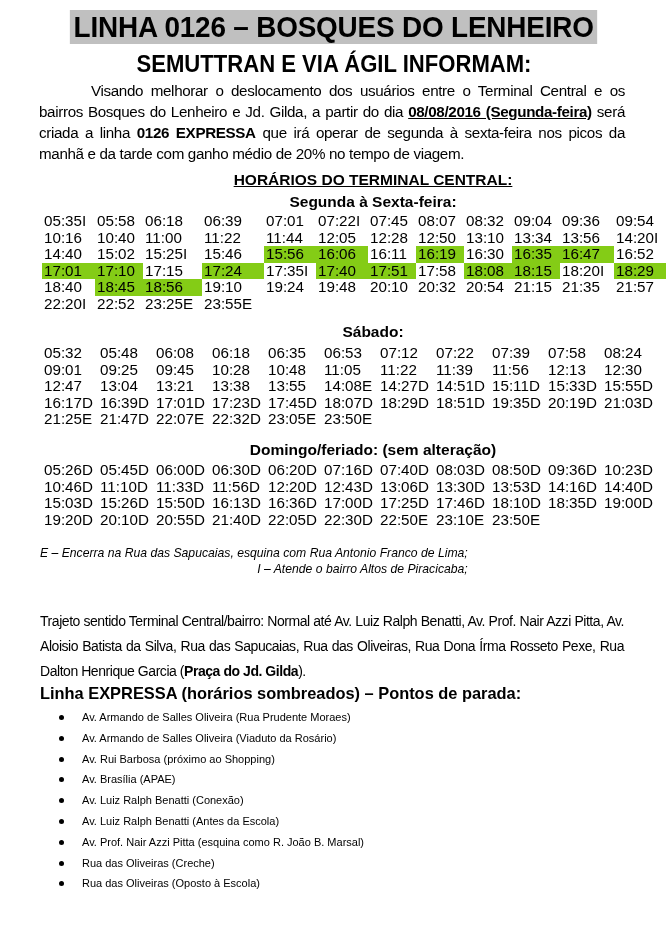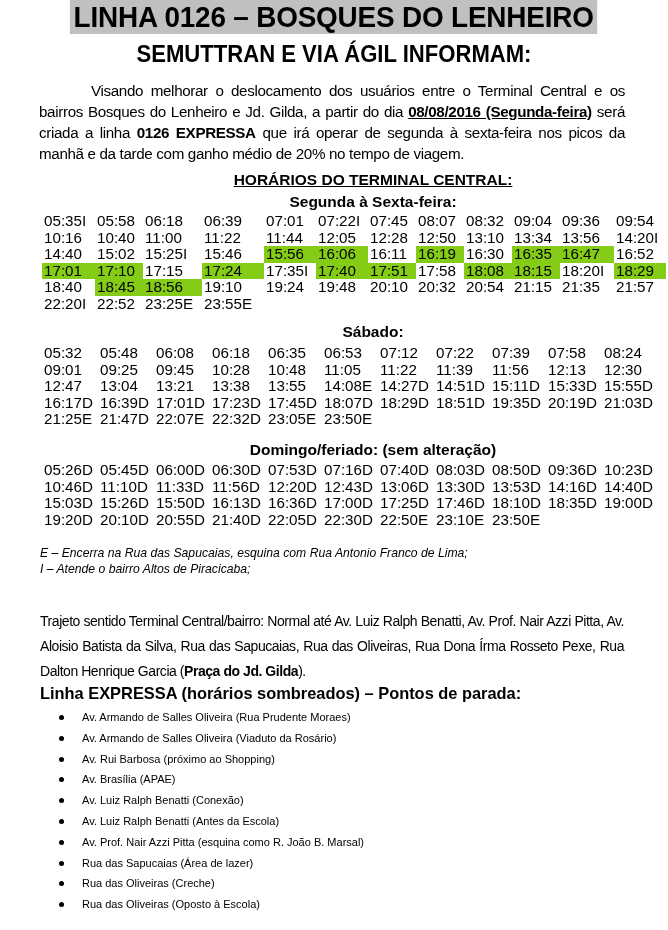--- a/index.html
+++ b/index.html
@@ -1,20 +1,20 @@
 <!DOCTYPE html>
 <html><head>
 <meta charset="utf-8">
 <style>
   html, body { margin: 0; padding: 0; background: #ffffff; }
   body {
     width: 668px; height: 930px; overflow: hidden; position: relative;
     font-family: "Liberation Sans", sans-serif; color: #000;
   }
-  .title-wrap { text-align: center; }
+  .title-wrap { text-align: center; padding-top: 10px; }
   .title {
     display: inline-block; background: #c0c0c0; font-weight: bold;
     font-size: 30px; line-height: 34px; padding: 0 4px; letter-spacing: -0.2px;
     transform: scaleX(0.93); transform-origin: center;
   }
   .subtitle {
     text-align: center; font-weight: bold; font-size: 24px; line-height: 28px;
     margin-top: 6px; transform: scaleX(0.92);
   }
   .intro {
@@ -31,21 +31,21 @@
   }
   .sec-title.u span { text-decoration: underline; }
   .grid {
     position: absolute; left: 42px;
     display: grid; column-gap: 0; font-size: 15.2px; line-height: 16.6px;
   }
   .grid .cell { padding-left: 2px; white-space: nowrap; }
   .grid .cell.shaded { background: #84cc16; }
   .legend {
     position: absolute; left: 40px; top: 545px; font-style: italic;
-    font-size: 12.2px; line-height: 16px;
+    font-size: 12.2px; line-height: 16px; text-align: right;
   }
   .route {
     position: absolute; left: 40px; top: 609px; width: 584px;
     font-size: 14px; line-height: 25px; text-align: justify;
     letter-spacing: -0.45px;
   }
   .stops-title {
     position: absolute; left: 40px; top: 684px; font-weight: bold; font-size: 16.4px;
   }
   .stops {
@@ -191,21 +191,21 @@
     <div class="cell">23:05E</div>
     <div class="cell">23:50E</div>
   </div>
 
 <div class="sec-title" style="top:441px;">Domingo/feriado: (sem alteração)</div>
 <div class="grid" id="grid-sunday" style="top:462px; grid-template-columns: repeat(11, 56px);">
     <div class="cell">05:26D</div>
     <div class="cell">05:45D</div>
     <div class="cell">06:00D</div>
     <div class="cell">06:30D</div>
-    <div class="cell">07:53D</div>
+    <div class="cell">06:20D</div>
     <div class="cell">07:16D</div>
     <div class="cell">07:40D</div>
     <div class="cell">08:03D</div>
     <div class="cell">08:50D</div>
     <div class="cell">09:36D</div>
     <div class="cell">10:23D</div>
     <div class="cell">10:46D</div>
     <div class="cell">11:10D</div>
     <div class="cell">11:33D</div>
     <div class="cell">11:56D</div>
@@ -247,16 +247,15 @@
 
 <div class="stops-title">Linha EXPRESSA (horários sombreados) – Pontos de parada:</div>
 <ul class="stops" id="stops-list">
     <li><span class="bullet"></span><span>Av. Armando de Salles Oliveira (Rua Prudente Moraes)</span></li>
     <li><span class="bullet"></span><span>Av. Armando de Salles Oliveira (Viaduto da Rosário)</span></li>
     <li><span class="bullet"></span><span>Av. Rui Barbosa (próximo ao Shopping)</span></li>
     <li><span class="bullet"></span><span>Av. Brasília (APAE)</span></li>
     <li><span class="bullet"></span><span>Av. Luiz Ralph Benatti (Conexão)</span></li>
     <li><span class="bullet"></span><span>Av. Luiz Ralph Benatti (Antes da Escola)</span></li>
     <li><span class="bullet"></span><span>Av. Prof. Nair Azzi Pitta (esquina como R. João B. Marsal)</span></li>
-    <li><span class="bullet"></span><span>Rua das Sapucaias (Área de lazer)</span></li>
     <li><span class="bullet"></span><span>Rua das Oliveiras (Creche)</span></li>
     <li><span class="bullet"></span><span>Rua das Oliveiras (Oposto à Escola)</span></li>
   </ul>
 
 </body></html>

